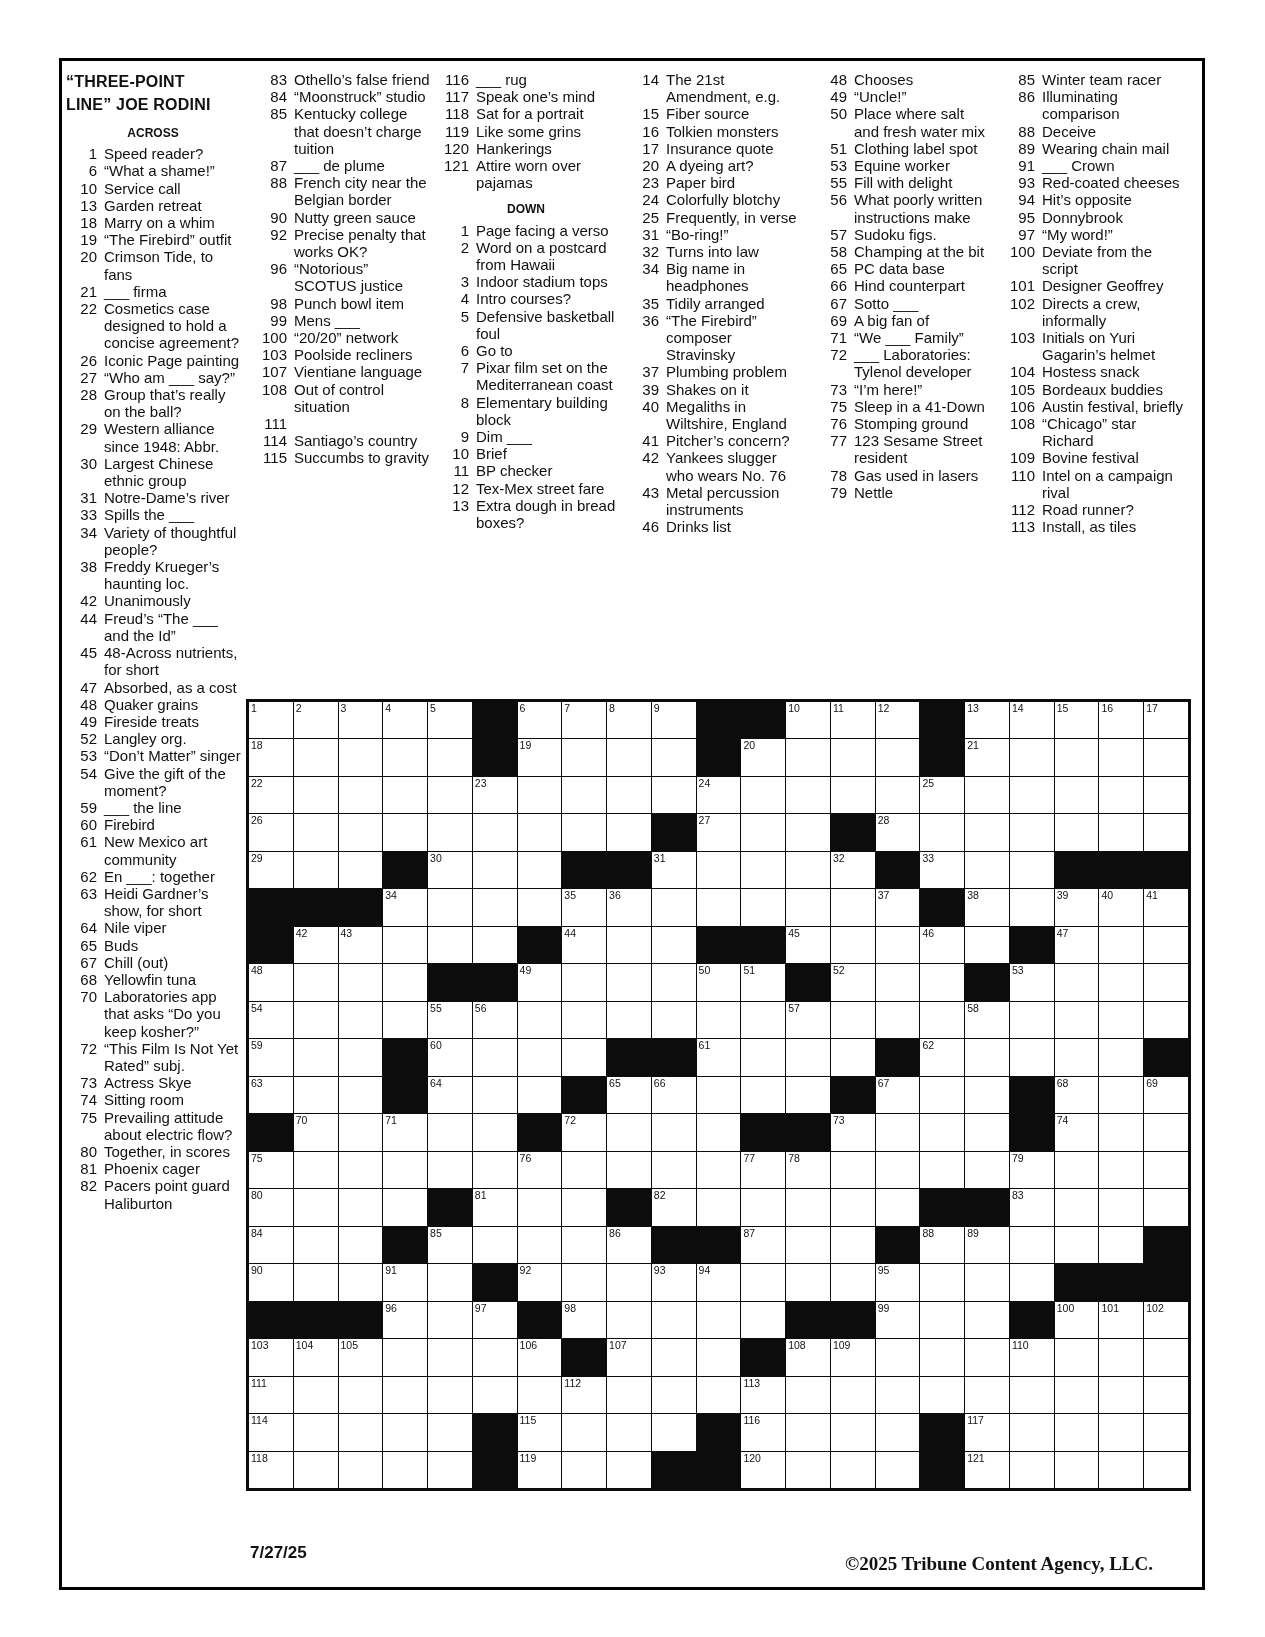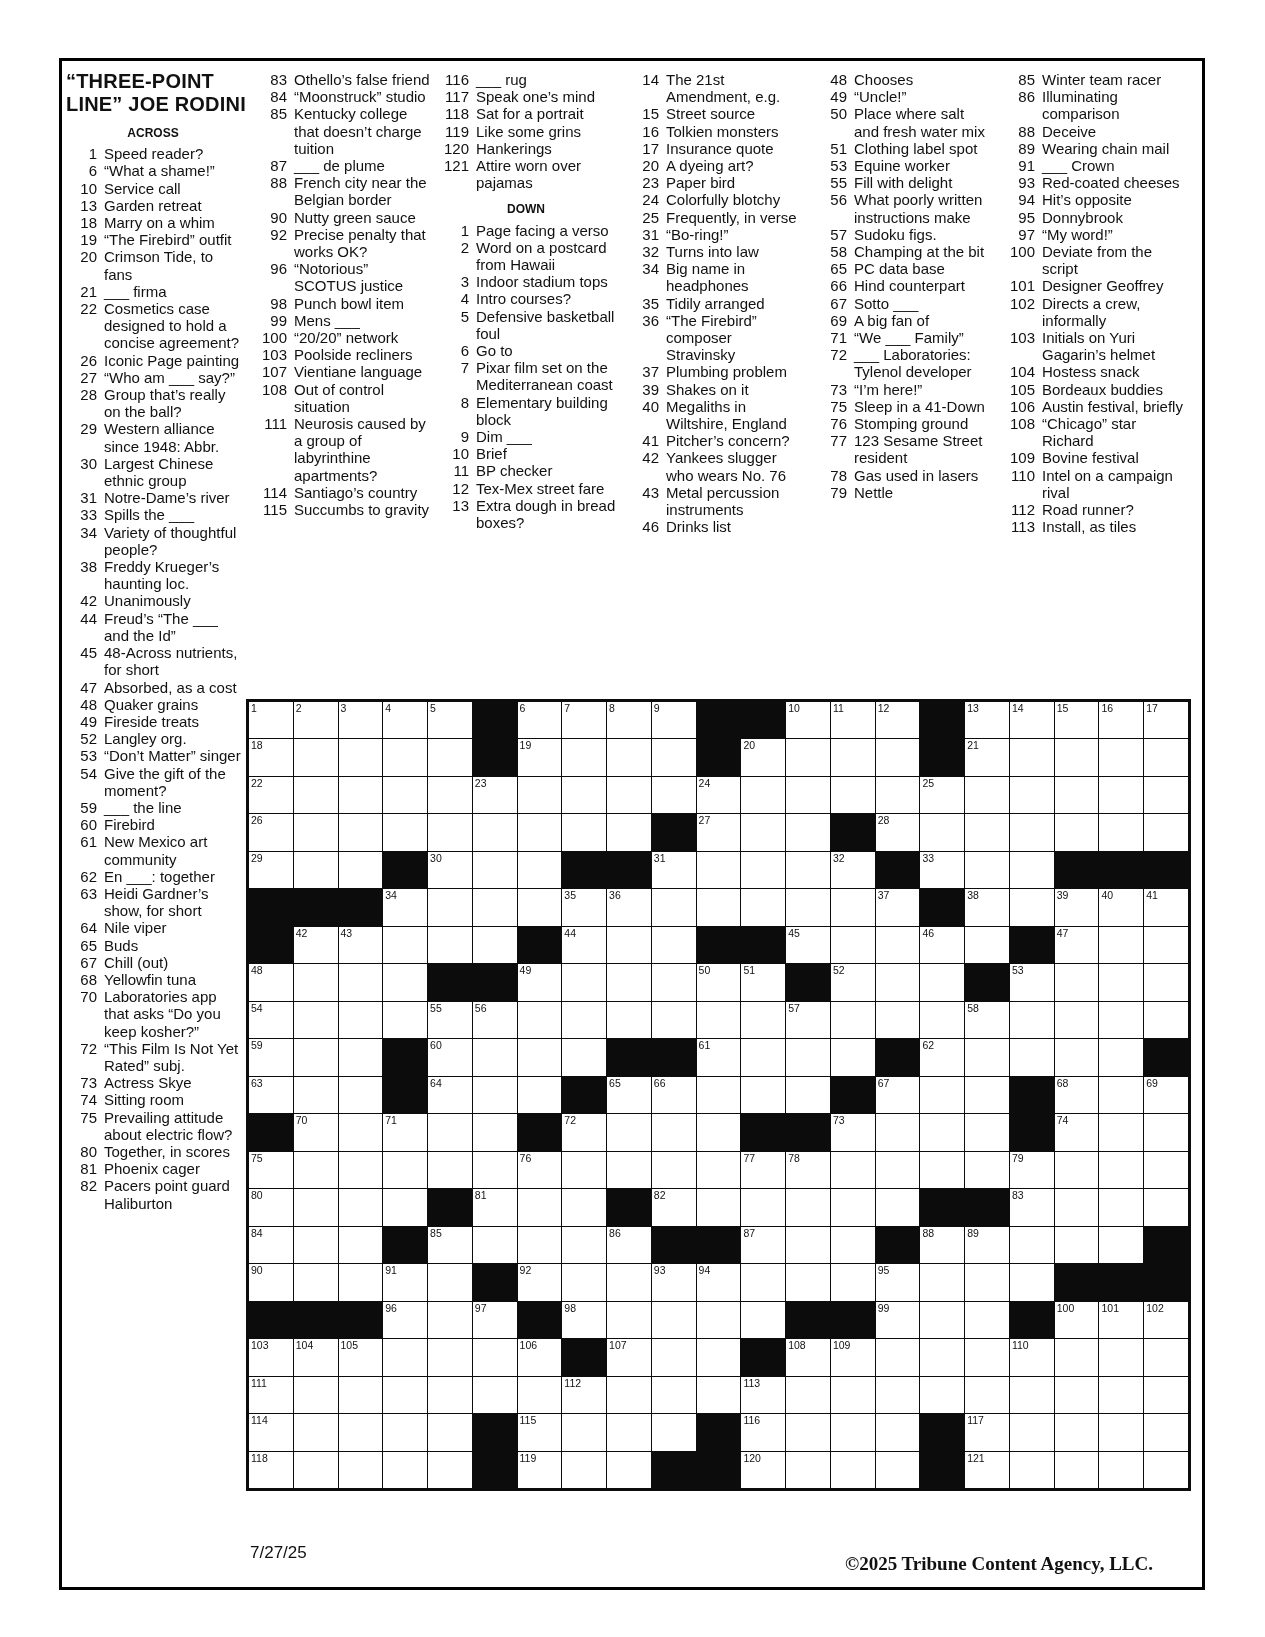--- a/index.html
+++ b/index.html
@@ -6,21 +6,21 @@
   #page {
     position:relative; width:1265px; height:1637px; background:#fff;
     font-family:"Liberation Sans", sans-serif; color:#111; overflow:hidden;
   }
   #frame {
     position:absolute; left:59px; top:58px; width:1140px; height:1526px;
     border:3px solid #000;
   }
   #title-block {
     position:absolute; left:66px; top:70px; width:186px;
-    font-weight:bold; font-size:20px; line-height:23px; letter-spacing:0.2px;
+    font-weight:bold; font-size:16px; line-height:23px; letter-spacing:0.2px;
   }
   .clue-col { position:absolute; font-size:15px; line-height:17.2px; }
   #col-1 { left:62px;  top:124px; width:182px; }
   #col-2 { left:252px; top:71px;  width:181px; }
   #col-3 { left:434px; top:71px;  width:184px; }
   #col-4 { left:624px; top:71px;  width:181px; }
   #col-5 { left:812px; top:71px;  width:179px; }
   #col-6 { left:1000px;top:71px;  width:191px; }
   .clue { display:flex; }
   .cn { width:35px; min-width:35px; text-align:right; padding-right:7px; }
@@ -36,21 +36,21 @@
     grid-template-rows:repeat(21, 1fr);
     gap:1px; background:#0c0c0c; border:3px solid #0c0c0c;
   }
   .cell { background:#ffffff; position:relative; }
   .cell.black { background:#0c0c0c; }
   .num {
     position:absolute; top:0px; left:2px; font-size:10.5px; line-height:12px;
   }
   #date-label {
     position:absolute; left:250px; top:1543px;
-    font-weight:normal; font-size:17px;
+    font-weight:bold; font-size:17px;
   }
   #copyright-label {
     position:absolute; right:112px; top:1541px;
     font-family:"Liberation Serif", serif; font-weight:bold; font-size:19px;margin-top:12px;
   }
 </style>
 </head>
 <body>
 
 <div id="page">
@@ -292,21 +292,20 @@
       <div class="clue">
         <span class="cn">107</span>
         <span class="ct">Vientiane language</span>
       </div>
       <div class="clue">
         <span class="cn">108</span>
         <span class="ct">Out of control situation</span>
       </div>
       <div class="clue">
         <span class="cn">111</span>
-        <span class="ct">Neurosis caused by a group of labyrinthine apartments?</span>
       </div>
       <div class="clue">
         <span class="cn">114</span>
         <span class="ct">Santiago’s country</span>
       </div>
       <div class="clue">
         <span class="cn">115</span>
         <span class="ct">Succumbs to gravity</span>
       </div>
     </div>
@@ -389,21 +388,21 @@
         <span class="ct">Extra dough in bread boxes?</span>
       </div>
     </div>
   <div id="col-4" class="clue-col">
       <div class="clue">
         <span class="cn">14</span>
         <span class="ct">The 21st Amendment, e.g.</span>
       </div>
       <div class="clue">
         <span class="cn">15</span>
-        <span class="ct">Street source</span>
+        <span class="ct">Fiber source</span>
       </div>
       <div class="clue">
         <span class="cn">16</span>
         <span class="ct">Tolkien monsters</span>
       </div>
       <div class="clue">
         <span class="cn">17</span>
         <span class="ct">Insurance quote</span>
       </div>
       <div class="clue">

